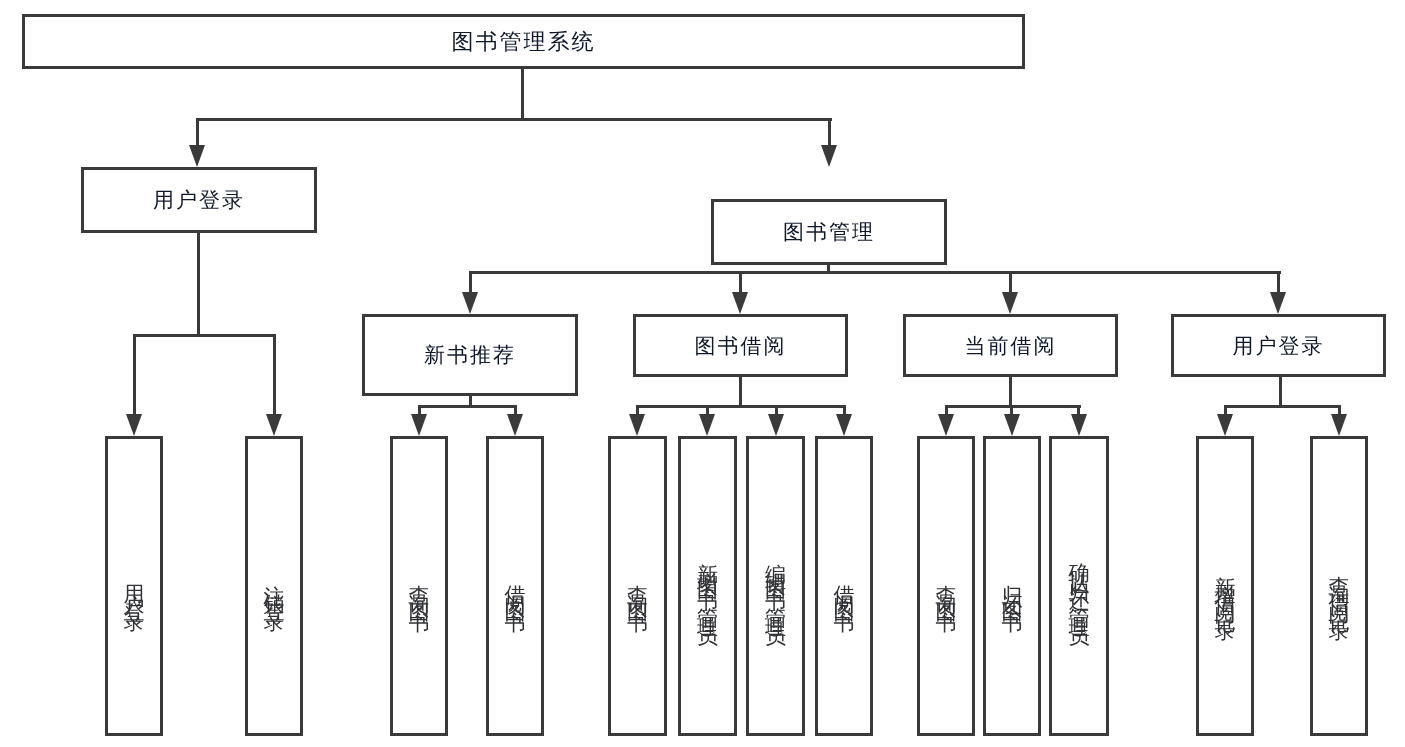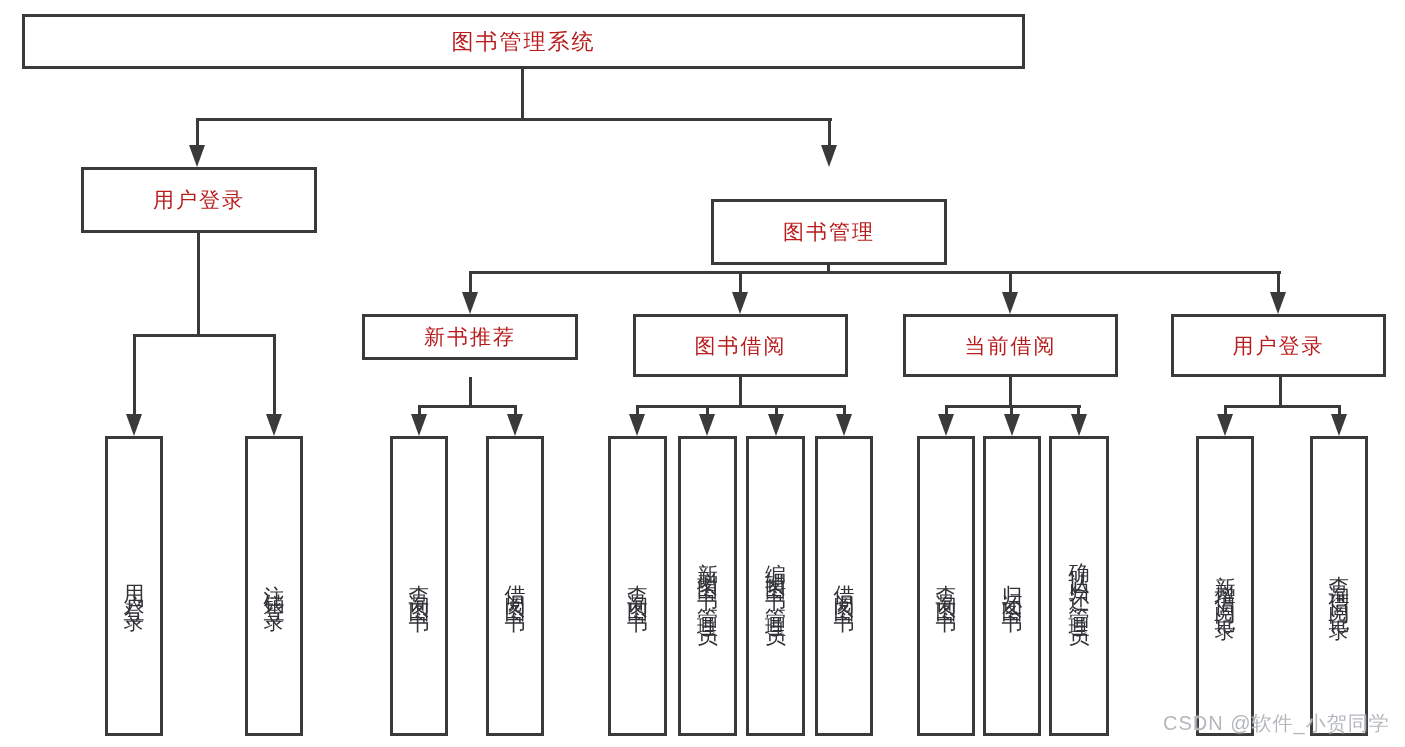--- a/index.html
+++ b/index.html
@@ -1,20 +1,20 @@
 <!DOCTYPE html>
 <html><head>
 <meta charset="utf-8">
 <style>
   html,body{margin:0;padding:0;background:#ffffff;}
   body{font-family:"Liberation Sans","DejaVu Sans",sans-serif;}
   .canvas{position:relative;width:1405px;height:747px;background:#ffffff;overflow:hidden;}
   .node{position:absolute;box-sizing:border-box;border:3px solid #3a3a3a;background:#ffffff;
         display:flex;align-items:center;justify-content:center;}
-  .hlabel{font-size:21px;color:#b91c1c;letter-spacing:2px;white-space:nowrap;}
+  .hlabel{font-size:21px;color:#0f172a;letter-spacing:2px;white-space:nowrap;}
   .root .hlabel{font-size:22px;}
   .vlabel{writing-mode:vertical-lr;text-orientation:mixed;font-size:21px;color:#303236;
           letter-spacing:9px;line-height:1.15;}
   .line{position:absolute;background:#3a3a3a;}
   .ah{position:absolute;width:0;height:0;border-left:8px solid transparent;
       border-right:8px solid transparent;border-top:22px solid #3a3a3a;}
   .watermark{position:absolute;left:1163px;top:710px;font-size:20px;color:#b4b8bd;
              letter-spacing:1px;white-space:nowrap;z-index:6;text-shadow:0 0 2px #ffffff;}
 </style>
 </head>
@@ -85,21 +85,21 @@
     <span class="hlabel">图书管理系统</span>
   </div>
 
   <div class="node" style="left:81px;top:167px;width:236px;height:66px;">
     <span class="hlabel">用户登录</span>
   </div>
   <div class="node" style="left:711px;top:167px;width:236px;height:66px;margin-top:32px;">
     <span class="hlabel">图书管理</span>
   </div>
 
-  <div class="node" style="left:362px;top:314px;width:216px;height:46px;">
+  <div class="node" style="left:362px;top:314px;width:216px;height:82px;">
     <span class="hlabel">新书推荐</span>
   </div>
   <div class="node" style="left:633px;top:314px;width:215px;height:63px;">
     <span class="hlabel">图书借阅</span>
   </div>
   <div class="node" style="left:903px;top:314px;width:215px;height:63px;">
     <span class="hlabel">当前借阅</span>
   </div>
   <div class="node" style="left:1171px;top:314px;width:215px;height:63px;">
     <span class="hlabel">用户登录</span>
@@ -142,15 +142,14 @@
     <span class="vlabel">确认归还（管理员）</span>
   </div>
 
   <div class="node leaf" style="left:1196px;top:436px;width:58px;height:300px;">
     <span class="vlabel">新增借阅记录</span>
   </div>
   <div class="node leaf" style="left:1310px;top:436px;width:58px;height:300px;">
     <span class="vlabel">查询借阅记录</span>
   </div>
 
-  <div class="watermark">CSDN @软件_小贺同学</div>
 
 </div>
 
 </body></html>

